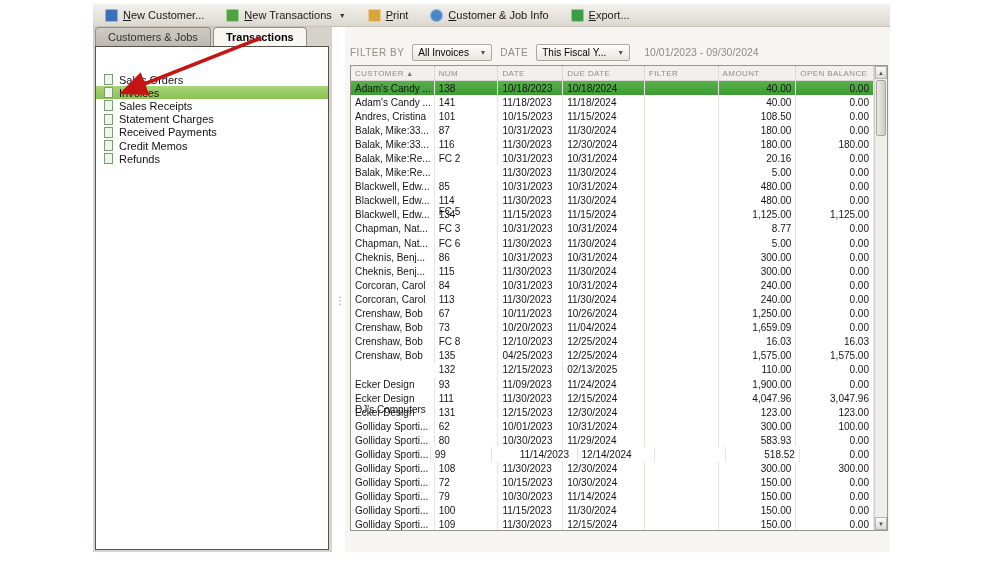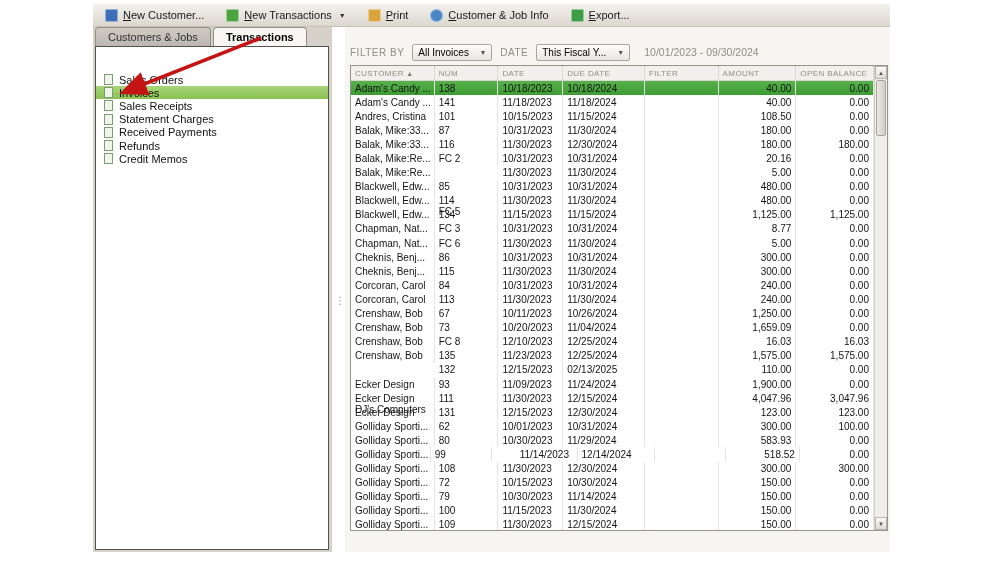--- a/index.html
+++ b/index.html
@@ -150,25 +150,25 @@
         <div class="list-item">
           <span class="doc-icon"></span>
           <span class="llab">Statement Charges</span>
         </div>
         <div class="list-item">
           <span class="doc-icon"></span>
           <span class="llab">Received Payments</span>
         </div>
         <div class="list-item">
           <span class="doc-icon"></span>
+          <span class="llab">Credit Memos</span>
+        </div>
+        <div class="list-item">
+          <span class="doc-icon"></span>
           <span class="llab">Refunds</span>
-        </div>
-        <div class="list-item">
-          <span class="doc-icon"></span>
-          <span class="llab">Credit Memos</span>
         </div>
       </div>
   </div>
 
   <div class="splitter">
     <div class="grip">⋮</div>
   </div>
 
   <div class="right-panel">
     <div class="filter-bar">
@@ -363,21 +363,21 @@
             <div class="tcell c1" style="width: 64px;">FC 8</div>
             <div class="tcell c2" style="width: 65px;">12/10/2023</div>
             <div class="tcell c3" style="width: 82px;">12/25/2024</div>
             <div class="tcell c4" style="width: 74px;"></div>
             <div class="tcell c5" style="width: 78px;">16.03</div>
             <div class="tcell c6" style="width: 78px;">16.03</div>
           </div>
           <div class="trow">
             <div class="tcell c0" style="width: 84px;">Crenshaw, Bob</div>
             <div class="tcell c1" style="width: 64px;">135</div>
-            <div class="tcell c2" style="width: 65px;">11/23/2023</div>
+            <div class="tcell c2" style="width: 65px;">04/25/2023</div>
             <div class="tcell c3" style="width: 82px;">12/25/2024</div>
             <div class="tcell c4" style="width: 74px;"></div>
             <div class="tcell c5" style="width: 78px;">1,575.00</div>
             <div class="tcell c6" style="width: 78px;">1,575.00</div>
           </div>
           <div class="trow">
             <div class="tcell c0" style="width: 84px; margin-top: 40px;">DJ's Computers</div>
             <div class="tcell c1" style="width: 64px;">132</div>
             <div class="tcell c2" style="width: 65px;">12/15/2023</div>
             <div class="tcell c3" style="width: 82px;">02/13/2025</div>

